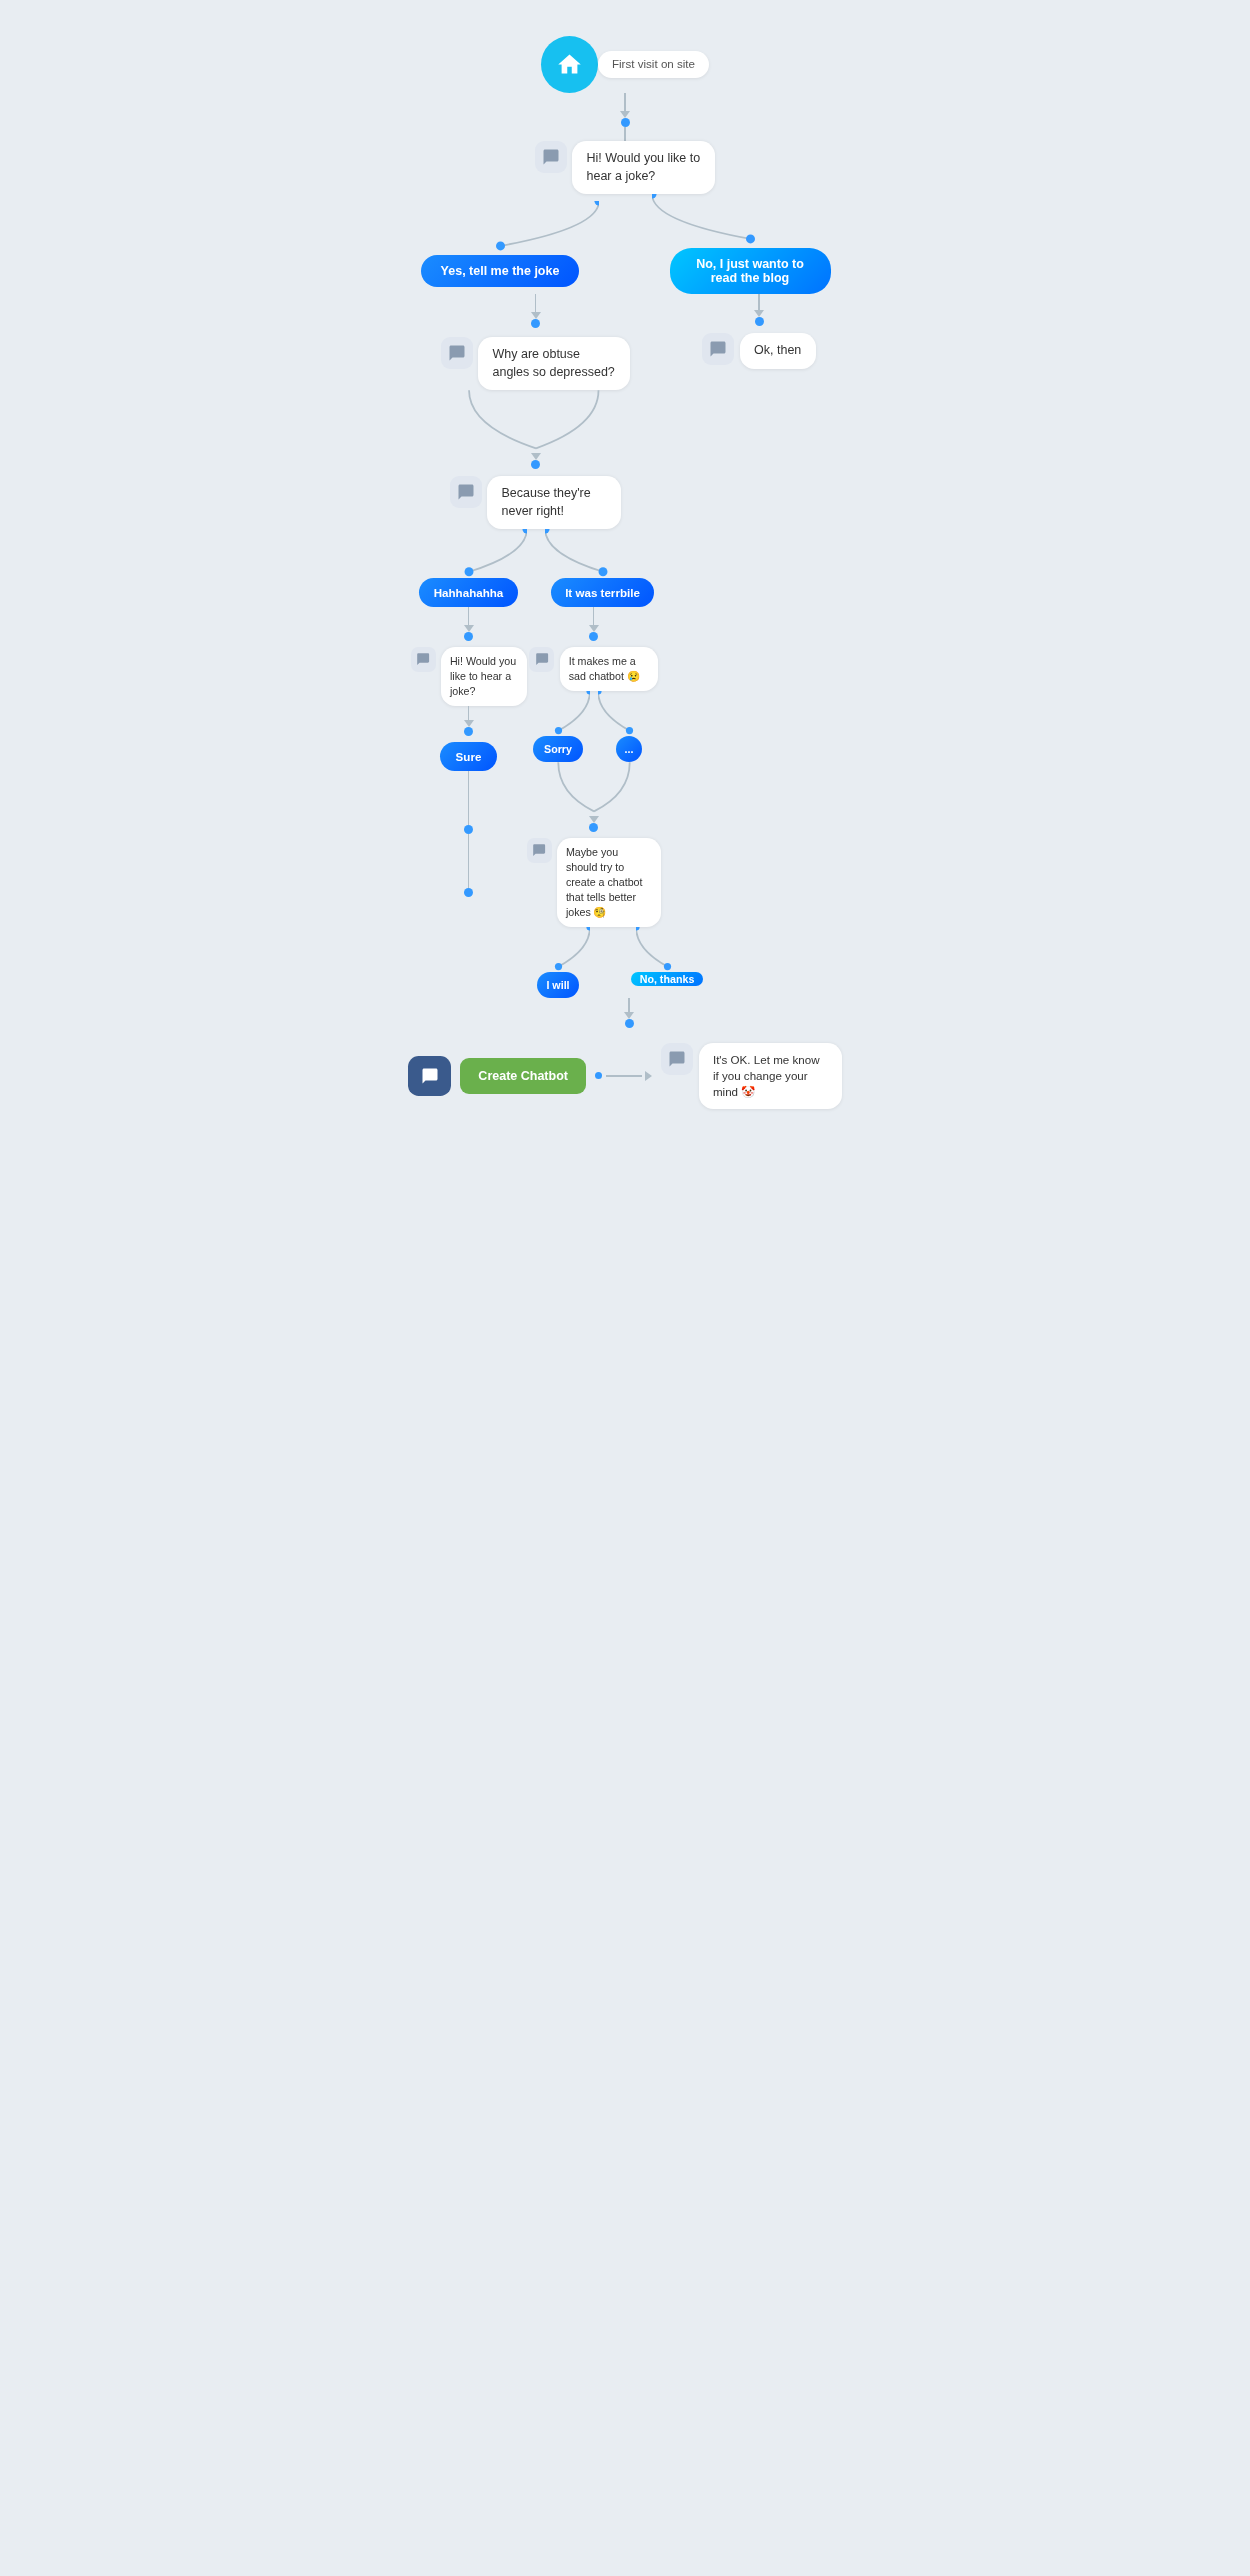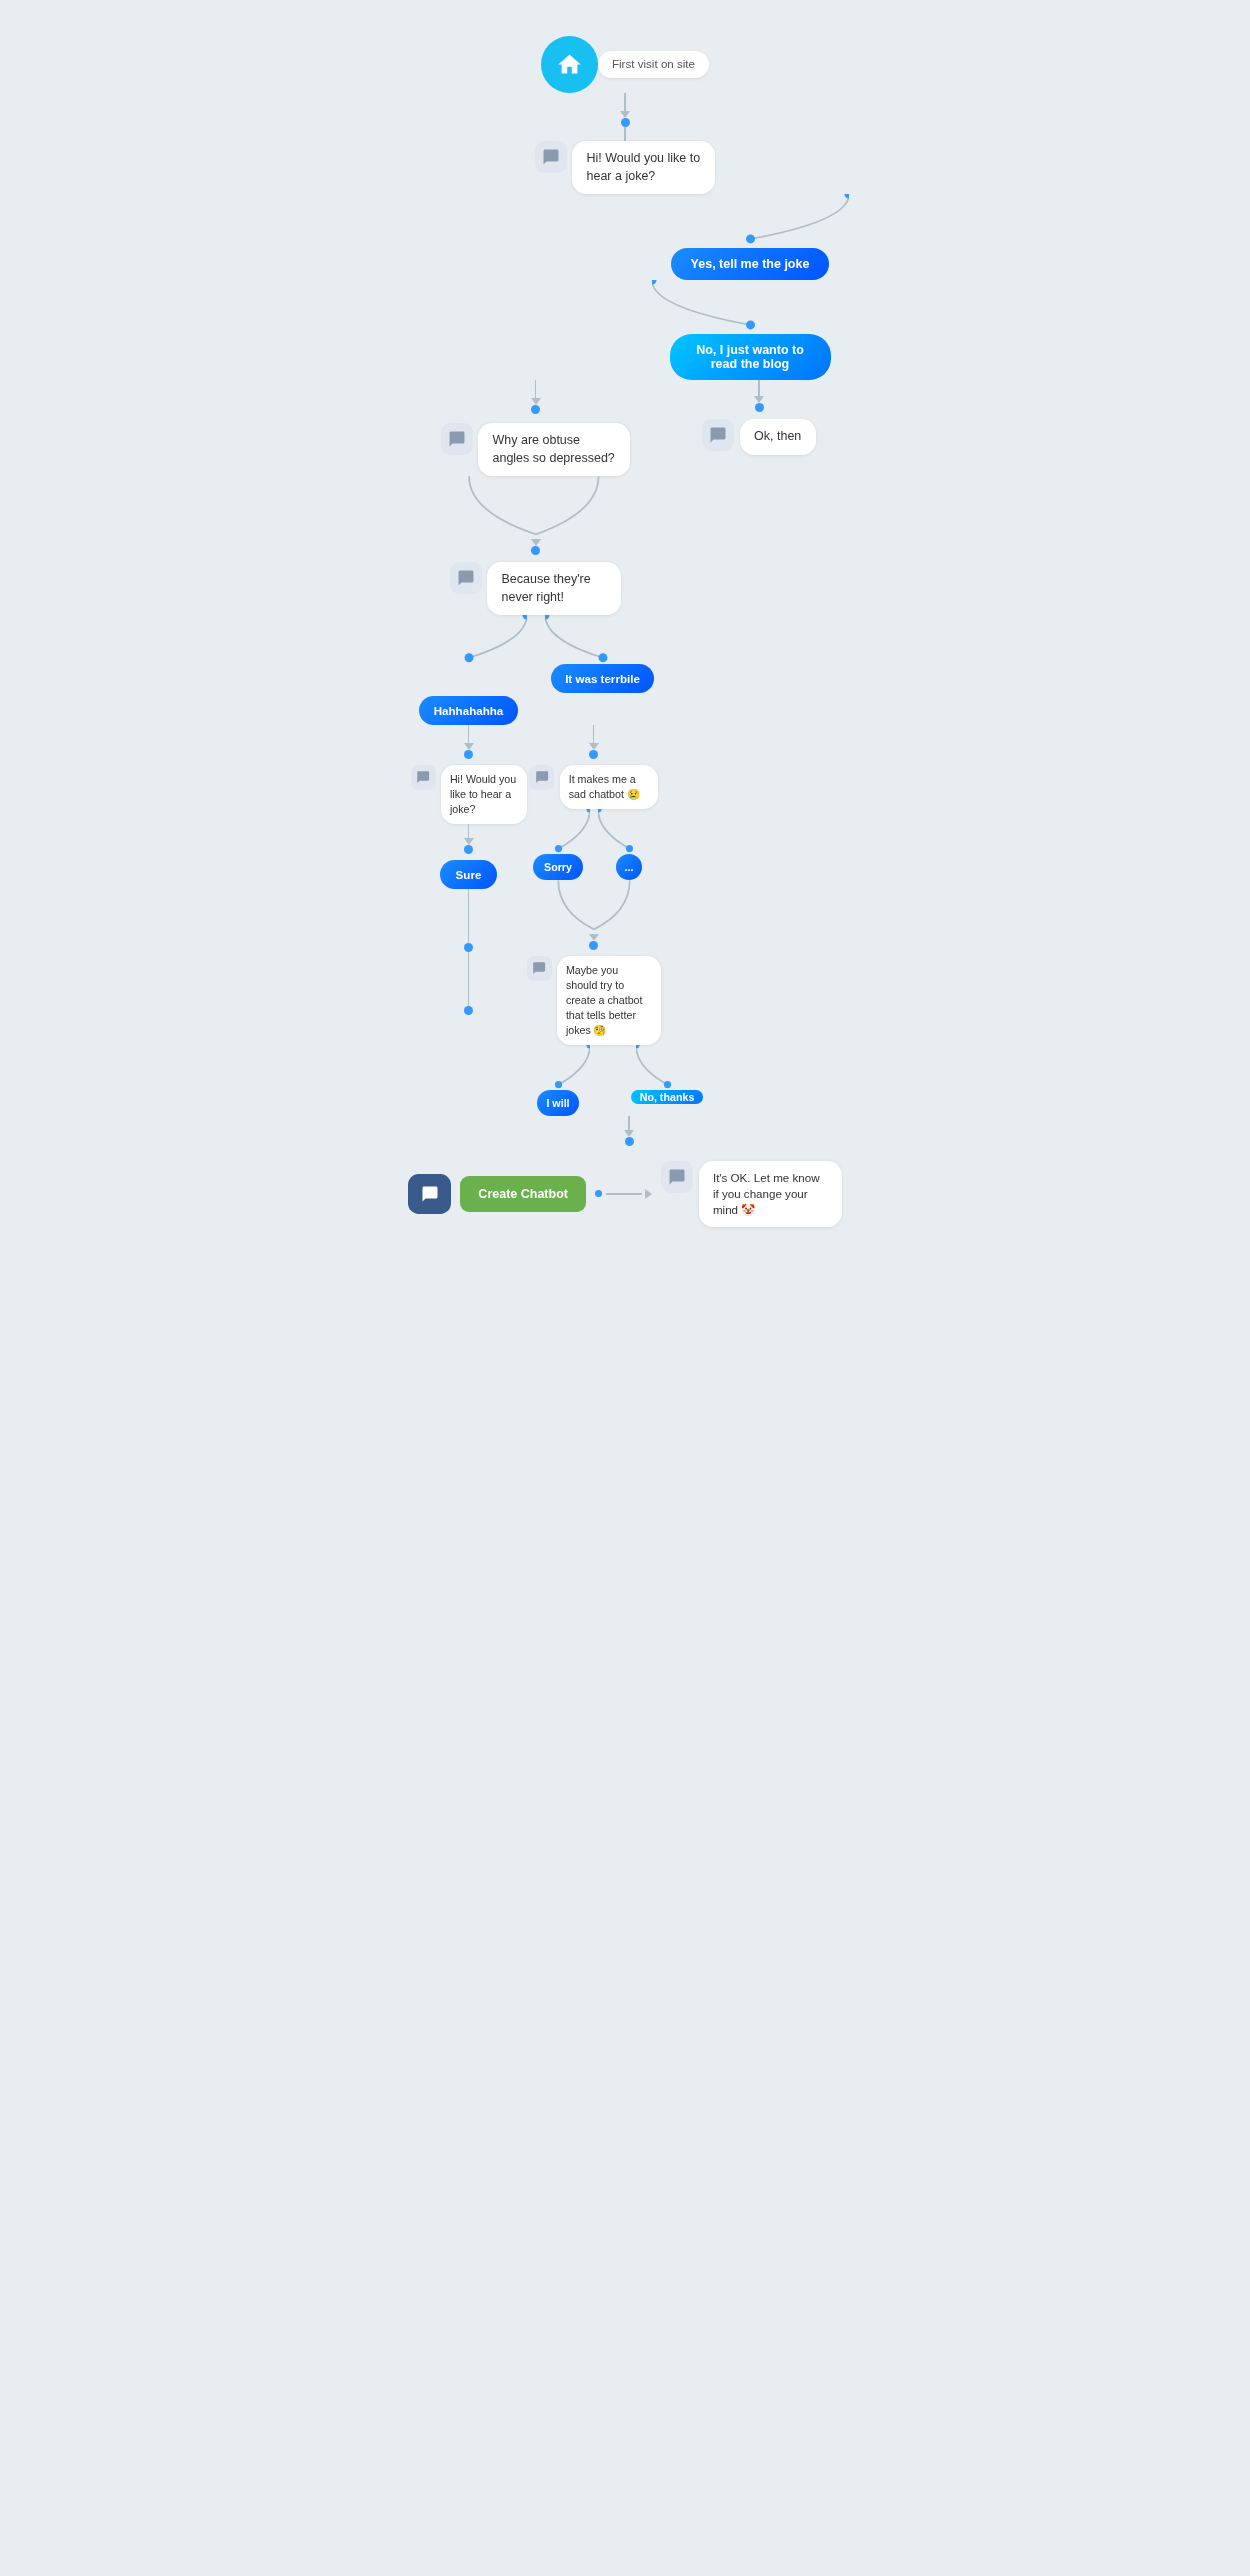--- a/index.html
+++ b/index.html
@@ -175,21 +175,21 @@
 
   <div class="msg-node">
     <div class="chat-icon">
       <svg viewBox="0 0 24 24">
           <path d="M20 2H4c-1.1 0-2 .9-2 2v18l4-4h14c1.1 0 2-.9 2-2V4c0-1.1-.9-2-2-2z"></path>
         </svg>
     </div>
     <div class="bubble-white" style="max-width:143px; text-align:left;">Hi! Would you like to hear a joke?</div>
   </div>
 
-  <div style="position:relative; width:447px; display:flex; flex-direction:column; justify-content:space-between; align-items:flex-end; margin-top:0;">
+  <div style="position:relative; width:447px; display:flex; flex-direction:row; justify-content:space-between; align-items:center; margin-top:0;">
 
     <div class="col" style="width:197px;">
 
       <svg width="197" height="54" viewBox="0 0 220 60">
         <path d="M 220 0 Q 220 30 110 50" stroke="#b0bec8" stroke-width="2" fill="none"></path>
         <circle cx="220" cy="0" r="5" fill="#3399ff"></circle>
         <circle cx="110" cy="50" r="5" fill="#3399ff"></circle>
       </svg>
       <div class="btn-blue">Yes, tell me the joke</div>
     </div>
@@ -235,21 +235,21 @@
       <div class="msg-node">
         <div class="chat-icon">
           <svg viewBox="0 0 24 24">
               <path d="M20 2H4c-1.1 0-2 .9-2 2v18l4-4h14c1.1 0 2-.9 2-2V4c0-1.1-.9-2-2-2z"></path>
             </svg>
         </div>
         <div class="bubble-white" style="max-width:134px; text-align:left;">Because they're never right!</div>
       </div>
 
       <div style="width:250px; display:flex; justify-content:space-between; align-items:flex-start; margin-top:0;">
-        <div class="col" style="width:116px;gap:32px;">
+        <div class="col" style="width:116px;">
           <svg width="116" height="49" viewBox="0 0 130 55">
             <path d="M 130 0 Q 130 28 65 48" stroke="#b0bec8" stroke-width="2" fill="none"></path>
             <circle cx="130" cy="0" r="5" fill="#3399ff"></circle>
             <circle cx="65" cy="48" r="5" fill="#3399ff"></circle>
           </svg>
           <div class="btn-blue" style="font-size:11.6px; padding:8px 14.3px;">Hahhahahha</div>
         </div>
         <div class="col" style="width:116px;">
           <svg width="116" height="49" viewBox="0 0 130 55">
             <path d="M 0 0 Q 0 28 65 48" stroke="#b0bec8" stroke-width="2" fill="none"></path>

